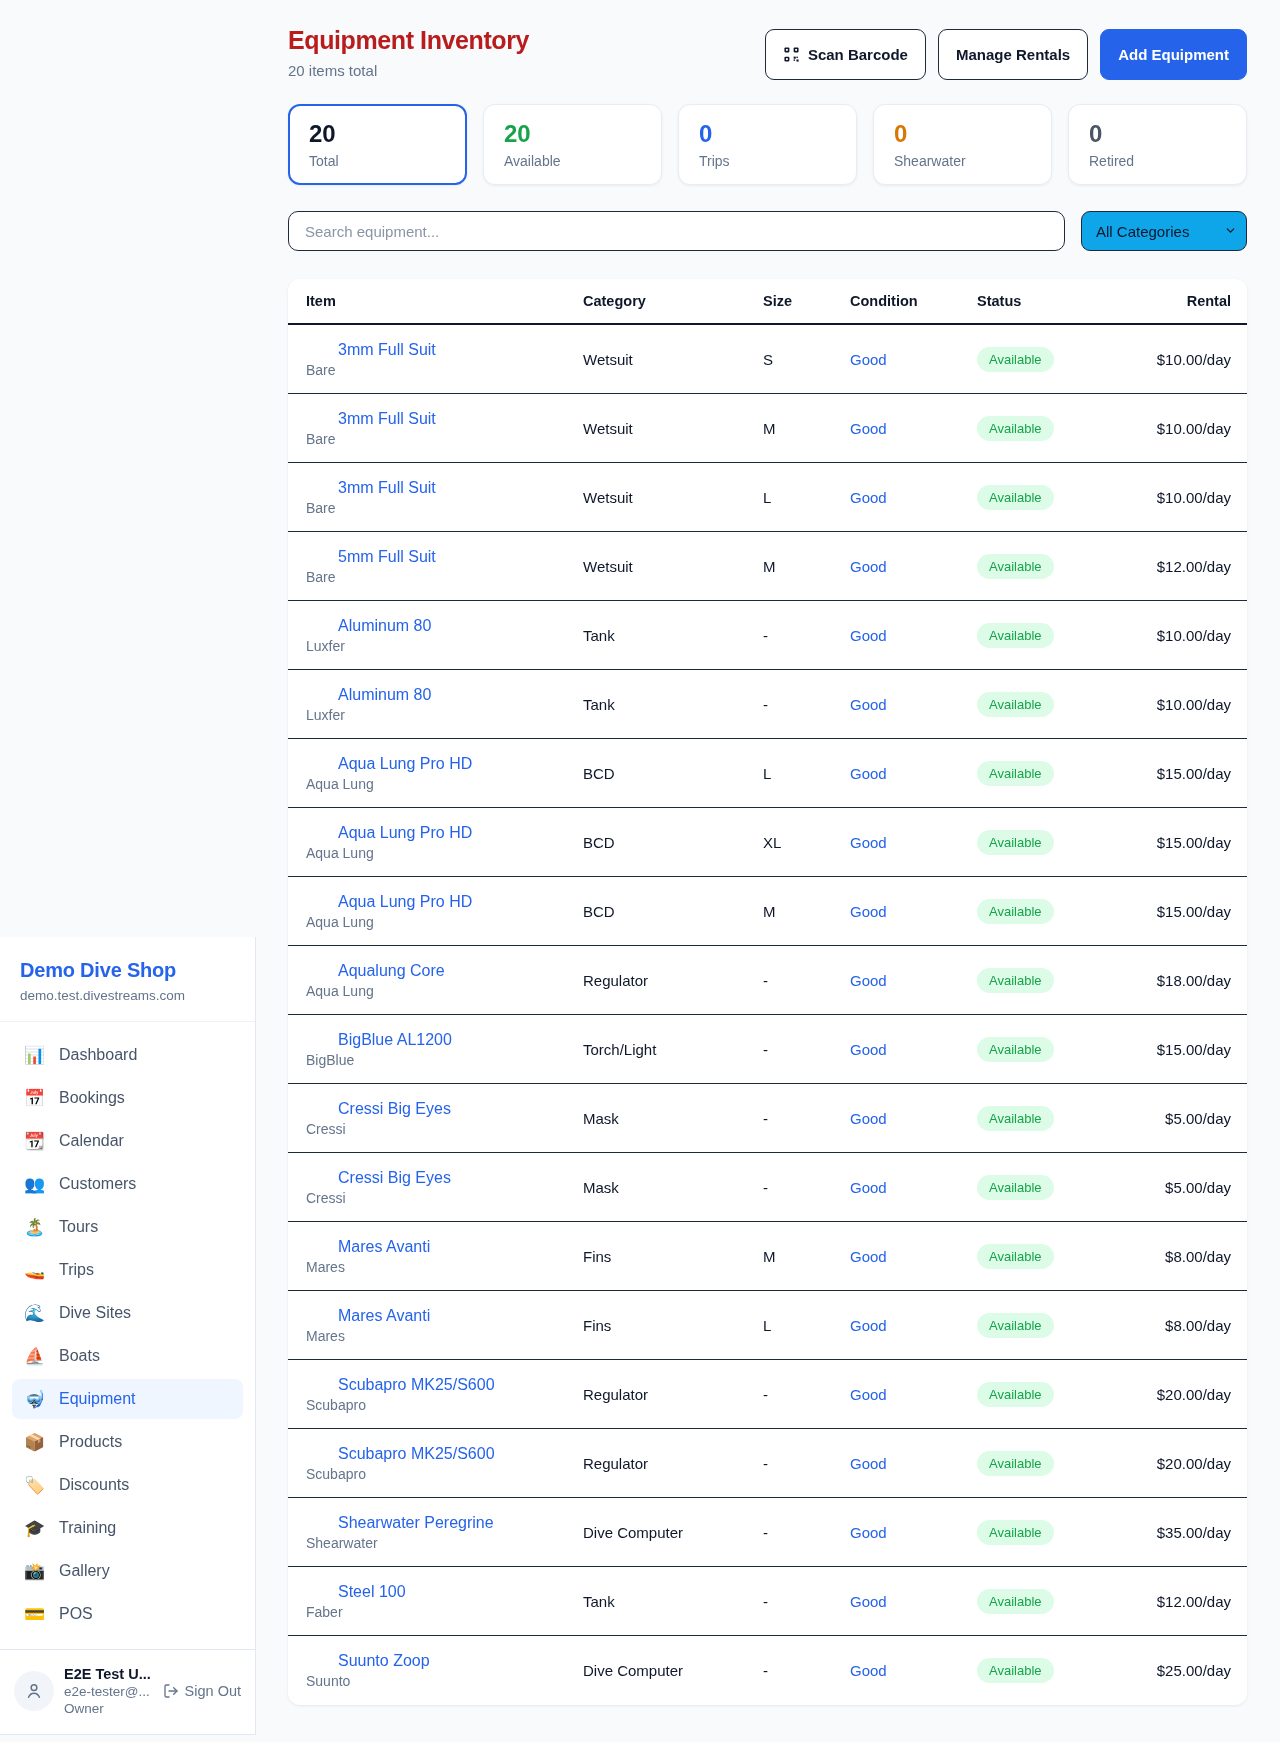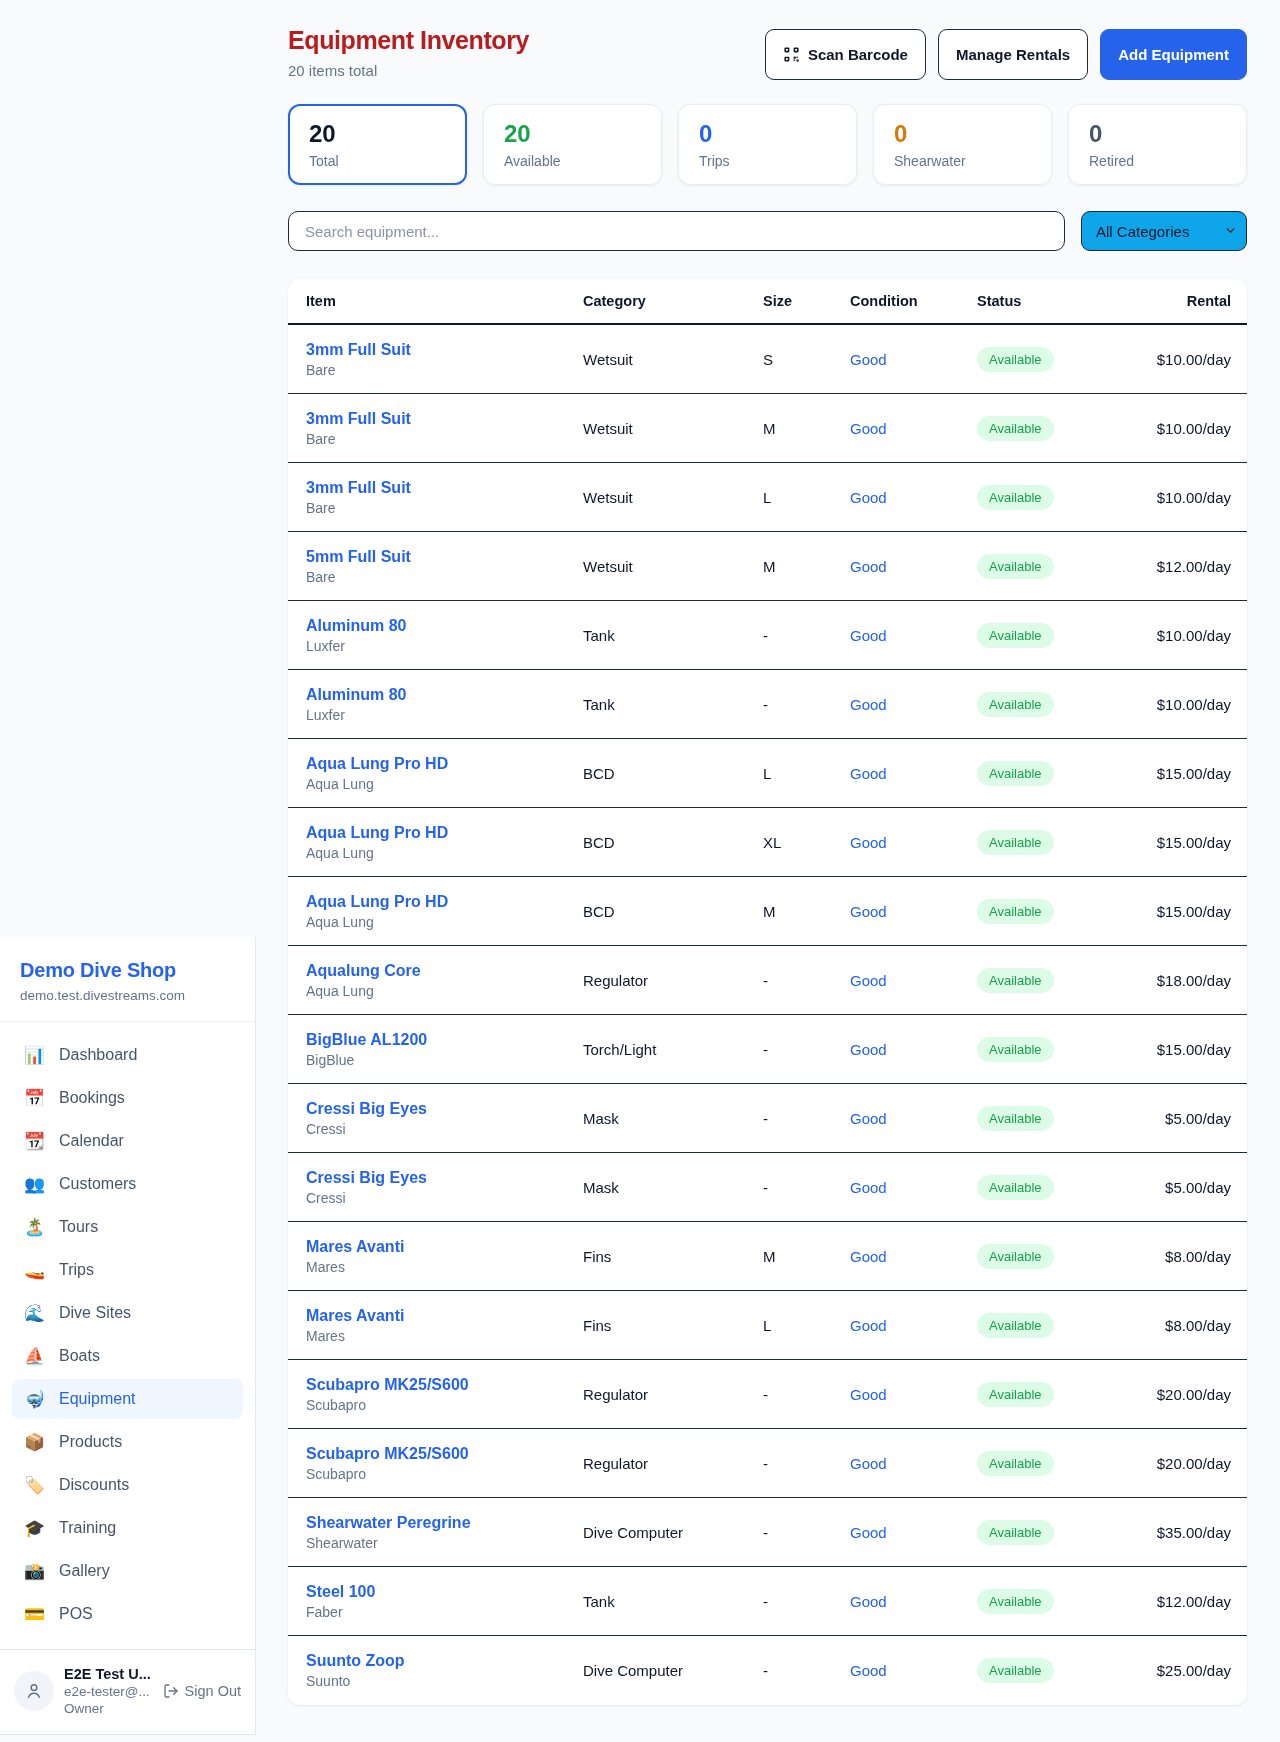--- a/index.html
+++ b/index.html
@@ -102,21 +102,21 @@
   .t-grid {
     display: grid;
     grid-template-columns: 277px 180px 87px 127px 150px 1fr;
     align-items: center;
     padding: 0 16px 0 18px;
   }
   .t-head { height: 46px; border-bottom: 2px solid #0f172a; font-size: 14.5px; font-weight: 700; }
   .t-head .col-rental { text-align: right; }
   .t-row { min-height: 69px; border-bottom: 1px solid #1e293b; }
   .t-row:last-child { border-bottom: none; }
-  .item-name { font-size: 16px; font-weight: 700; color: #2563eb; cursor: pointer; }
+  .item-name { font-size: 16px; font-weight: 400; color: #2563eb; cursor: pointer; margin-left: 32px; }
   .item-brand { font-size: 14px; color: #64748b; margin-top: 3px; }
   .cell { font-size: 15px; color: #0f172a; }
   .cell-condition { font-size: 15px; color: #2563eb; cursor: pointer; }
   .badge {
     display: inline-block; font-size: 13px; font-weight: 500;
     color: #16a34a; background: #dcfce7;
     padding: 5px 12px; border-radius: 999px;
   }
   .cell-rental { font-size: 15px; color: #0f172a; text-align: right; font-weight: 400; }
 </style>

